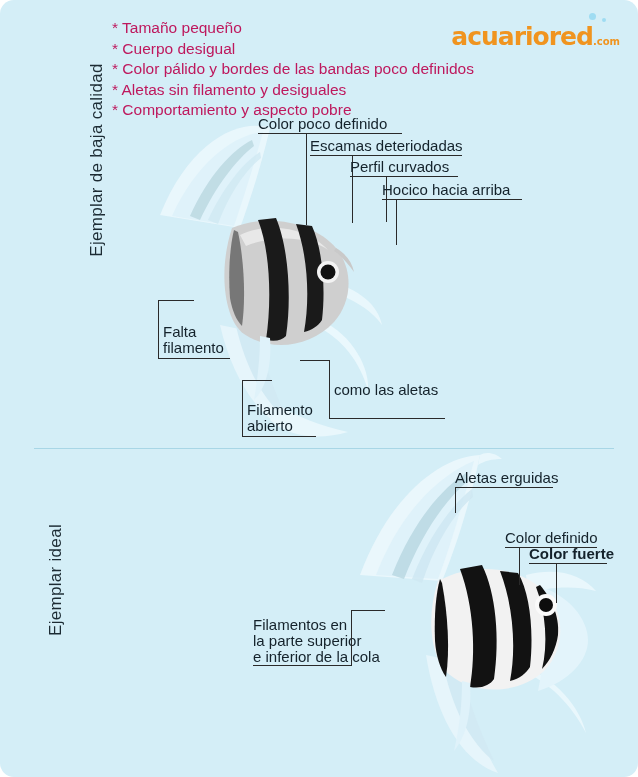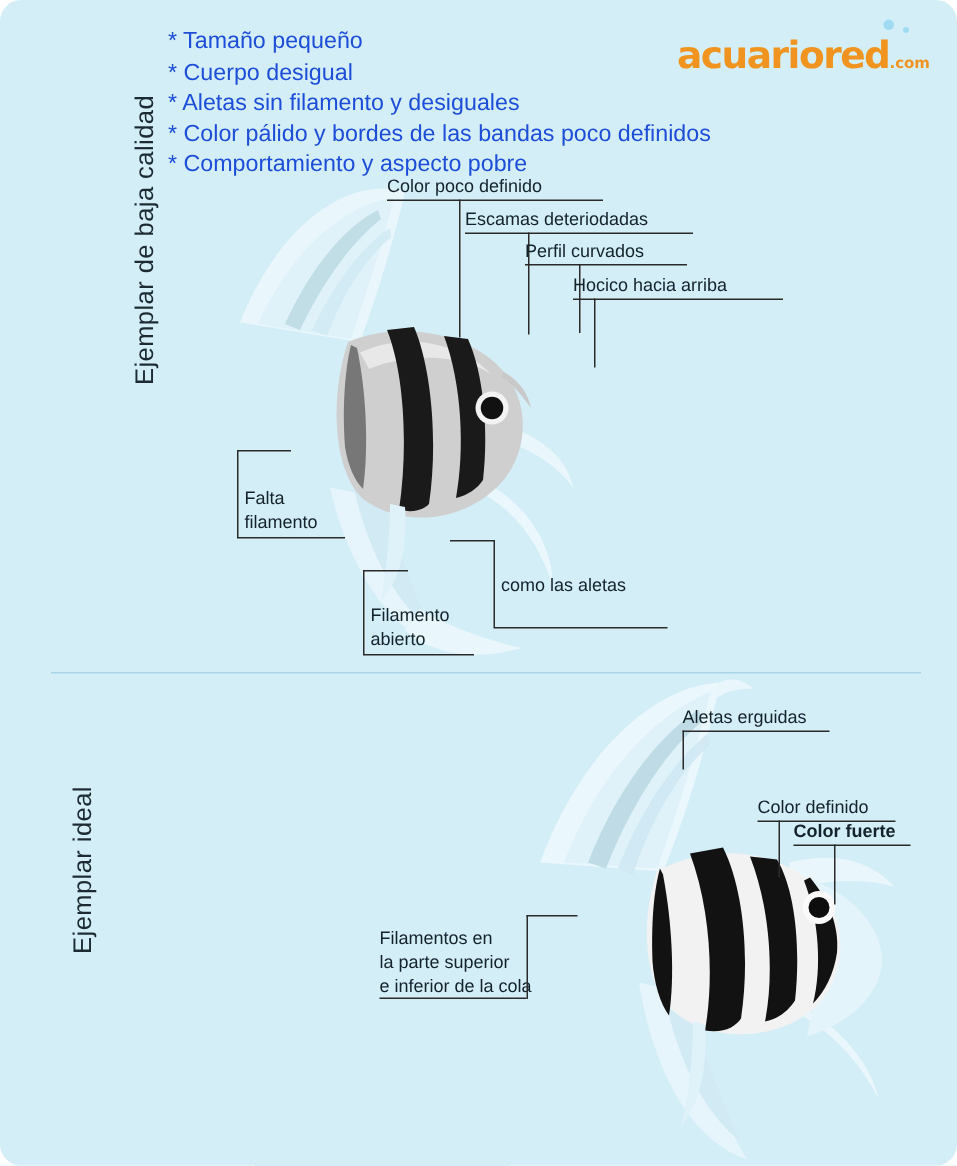--- a/index.html
+++ b/index.html
@@ -71,33 +71,33 @@
     position:absolute;
     right:14px; top:-4px;
     width:4px;height:4px;
     border-radius:50%;
     background:#9fdcf2;
   }
 
   
   .bullets{
     position:absolute;
-    color:#1d4ed8;
+    color:#be185d;
     font-size:15.5px;
     line-height:20.5px;
     white-space:nowrap;
   }
   #bullets-top{ left:112px; top:18px; }
   #bullets-bottom{ left:88px; top:470px; }
 
   
   .callout{
     position:absolute;
     color:#14222b;
-    font-size:12px;
+    font-size:15px;
     line-height:16px;
     white-space:nowrap;
   }
   .leader{
     position:absolute;
     background:#2a2a2a;
   }
   .leader.h{ height:1px; }
   .leader.v{ width:1px; }
 
@@ -124,22 +124,22 @@
   </div>
   <div class="side-label" id="label-bottom">
     <span>Ejemplar ideal</span>
   </div>
 
   <div class="divider" style="top:448px;"></div>
 
   <div class="bullets" id="bullets-top">
     <div>* Tamaño pequeño</div>
     <div>* Cuerpo desigual</div>
+    <div>* Color  pálido y bordes de las bandas poco definidos</div>
     <div>* Aletas sin filamento y desiguales</div>
-    <div>* Color  pálido y bordes de las bandas poco definidos</div>
     <div>* Comportamiento y aspecto pobre</div>
   </div>
 
   <div class="fish" id="fish-top">
     <svg width="300" height="320" viewBox="0 0 300 320">
 
       <path d="M40 95 C70 20 120 -2 150 8 C140 50 130 80 120 108 Z" fill="#eaf7fc" opacity="0.95"></path>
       <path d="M52 96 C78 38 118 14 143 12 C132 52 122 82 114 106 Z" fill="#dff2fa"></path>
 
       <path d="M70 96 C88 56 112 30 132 20 L134 26 C116 40 96 66 80 100 Z" fill="#b9d7e0" opacity="0.8"></path>

